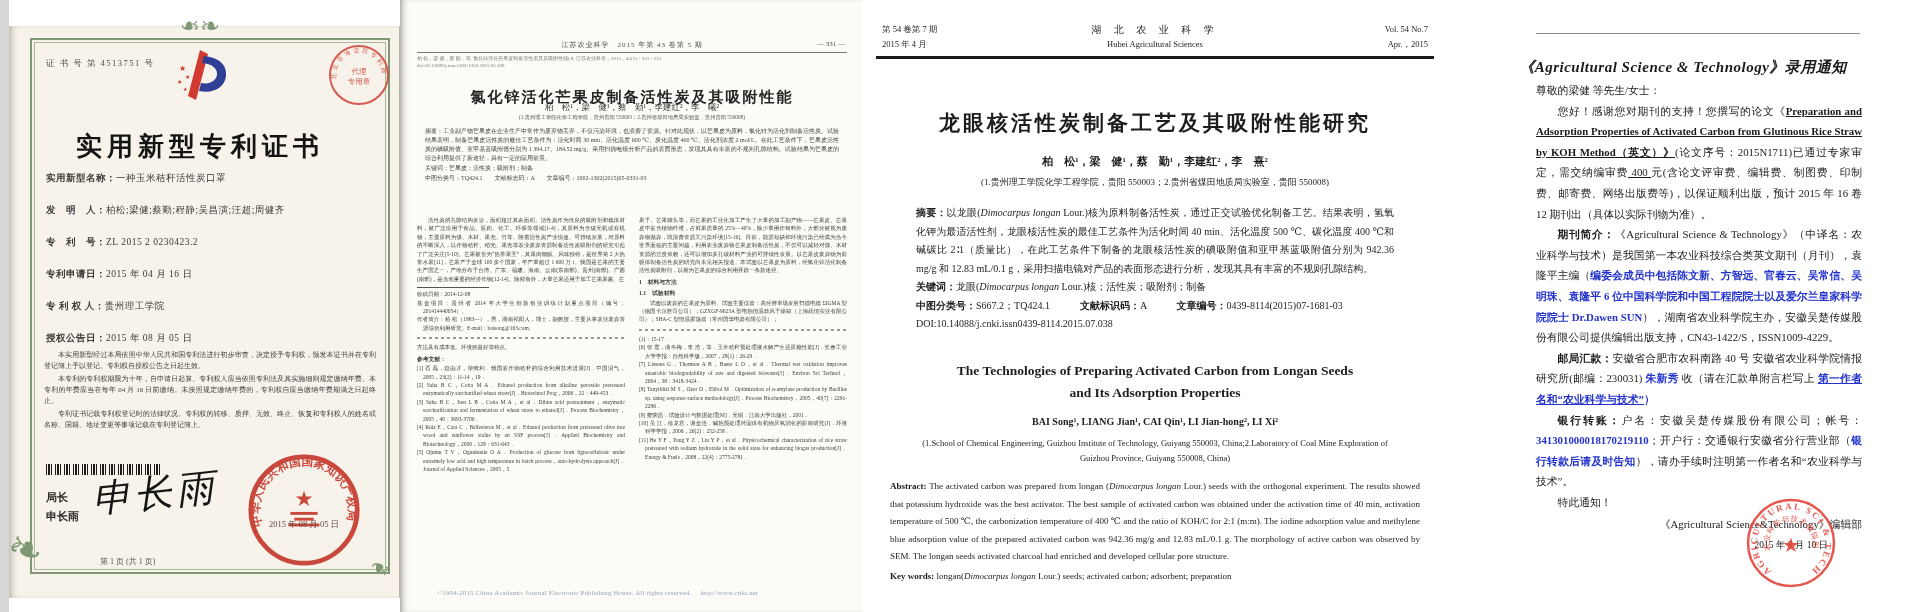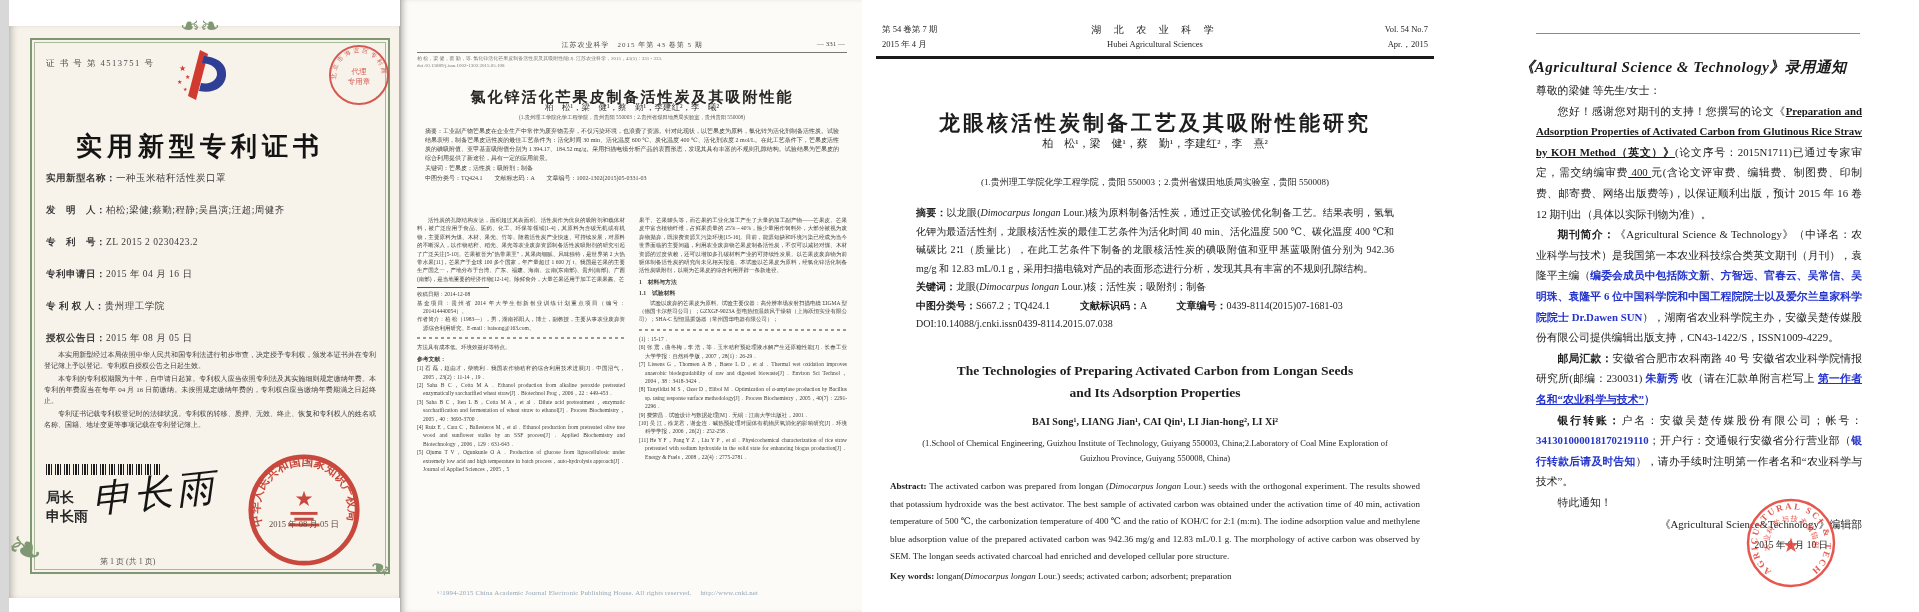--- a/index.html
+++ b/index.html
@@ -29,21 +29,21 @@
   #p1 .certno{left:46px;top:58px;font-size:8.5px;letter-spacing:1.5px;color:#4a4a4a;}
   #p1 .title{left:55px;top:112px;width:290px;font-size:26px;font-weight:bold;
              letter-spacing:5px;color:#141414;text-align:center;}
   #p1 .fields{left:46px;top:172px;width:330px;list-style:none;margin:0;padding:0;}
   #p1 .fields .row{font-size:9.5px;color:#3a3a3a;line-height:13px;margin-bottom:19px;letter-spacing:.5px;}
   #p1 .legal{left:44px;top:350px;width:332px;font-size:7px;line-height:11px;color:#3c3c3c;}
   #p1 .legal p{margin-bottom:2px;}
   #p1 .barcode{left:46px;top:464px;width:116px;height:11px;
        background:repeating-linear-gradient(90deg,#1c1c1c 0 1px,transparent 1px 2px,#1c1c1c 2px 4px,transparent 4px 5px,#1c1c1c 5px 6px,transparent 6px 9px);}
   #p1 .director{left:46px;top:488px;font-family:"Liberation Sans","DejaVu Sans",sans-serif;
-       font-size:14px;font-weight:bold;line-height:19px;color:#2a2a2a;}
+       font-size:11px;font-weight:bold;line-height:19px;color:#2a2a2a;}
   #p1 .sig{left:92px;top:468px;font-size:38px;color:#151515;transform:rotate(-6deg);
        font-style:italic;letter-spacing:4px;}
   #p1 .sealdate{left:246px;top:519px;width:116px;text-align:center;font-size:8.5px;color:#5d4a42;z-index:3;}
   #p1 .pagefoot{left:100px;top:556px;width:200px;text-align:left;font-size:8px;color:#555;}
 
   
   #p2{left:400px;width:462px;background:#fcfbf7;border-left:1px solid #b5b5b5;
       box-shadow:inset 5px 0 7px -4px rgba(0,0,0,.35);color:#3f3f3f;}
   #p2 .jhead{left:0;top:40px;width:100%;text-align:center;font-size:7px;color:#4c4c4c;letter-spacing:1px;}
   #p2 .pageno{right:18px;top:40px;font-size:7px;color:#4c4c4c;}
@@ -65,21 +65,21 @@
   
   #p3{left:862px;width:586px;background:#ffffff;color:#1d1d1d;}
   #p3 .hl{left:20px;top:22px;font-size:8.5px;line-height:15px;}
   #p3 .hc{left:0;top:22px;width:100%;text-align:center;}
   #p3 .hc .l1{font-size:10px;letter-spacing:5px;line-height:15px;}
   #p3 .hc .l2{font-size:8.5px;line-height:15px;}
   #p3 .hr3{right:20px;top:22px;font-size:8.5px;line-height:15px;text-align:right;}
   #p3 .rule{left:14px;top:56px;width:558px;height:3px;background:#1a1a1a;}
   #p3 .atitle{left:0;top:92px;width:100%;text-align:center;font-size:21px;font-weight:bold;
       letter-spacing:3px;font-family:"Liberation Sans","DejaVu Sans",sans-serif;}
-  #p3 .authors{left:0;top:136px;width:100%;text-align:center;font-size:11px;}
+  #p3 .authors{left:0;top:154px;width:100%;text-align:center;font-size:11px;font-weight:bold;}
   #p3 .affil{left:0;top:176px;width:100%;text-align:center;font-size:9px;}
   #p3 .block{left:54px;top:204px;width:478px;font-size:10px;line-height:18.5px;}
   #p3 .etitle{left:0;top:360px;width:100%;text-align:center;font-size:13.5px;font-weight:bold;line-height:22px;}
   #p3 .eauthors{left:0;top:416px;width:100%;text-align:center;font-size:10px;font-weight:bold;}
   #p3 .eaffil{left:0;top:436px;width:100%;text-align:center;font-size:8.5px;line-height:15px;}
   #p3 .eabs{left:28px;top:478px;width:530px;font-size:9px;line-height:17.5px;}
   #p3 .eabs p{margin-bottom:2px;}
 
   
   #p4{left:1448px;width:471px;background:#ffffff;color:#1a1a1a;}

